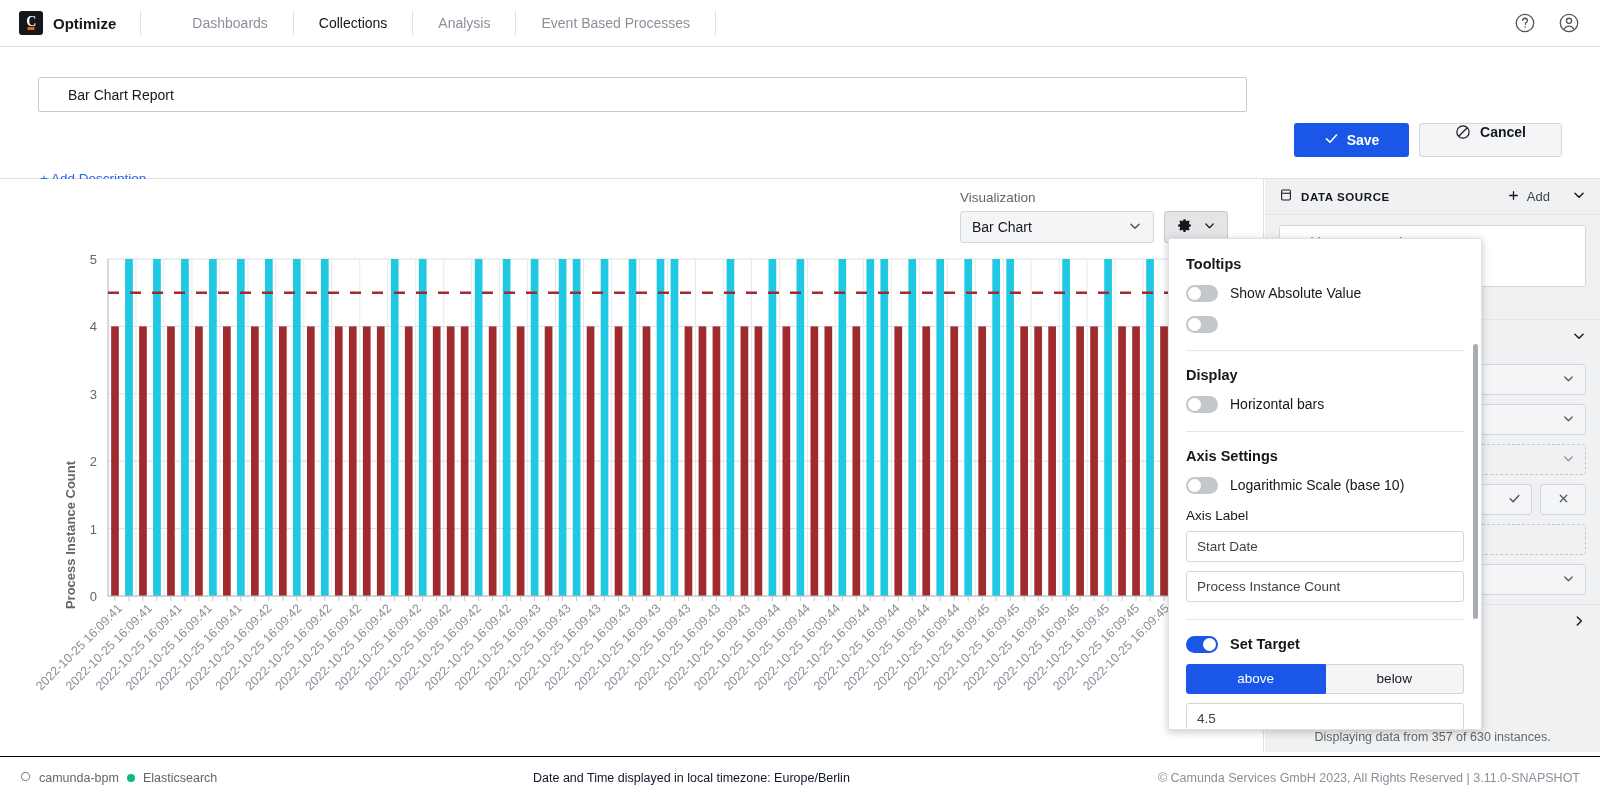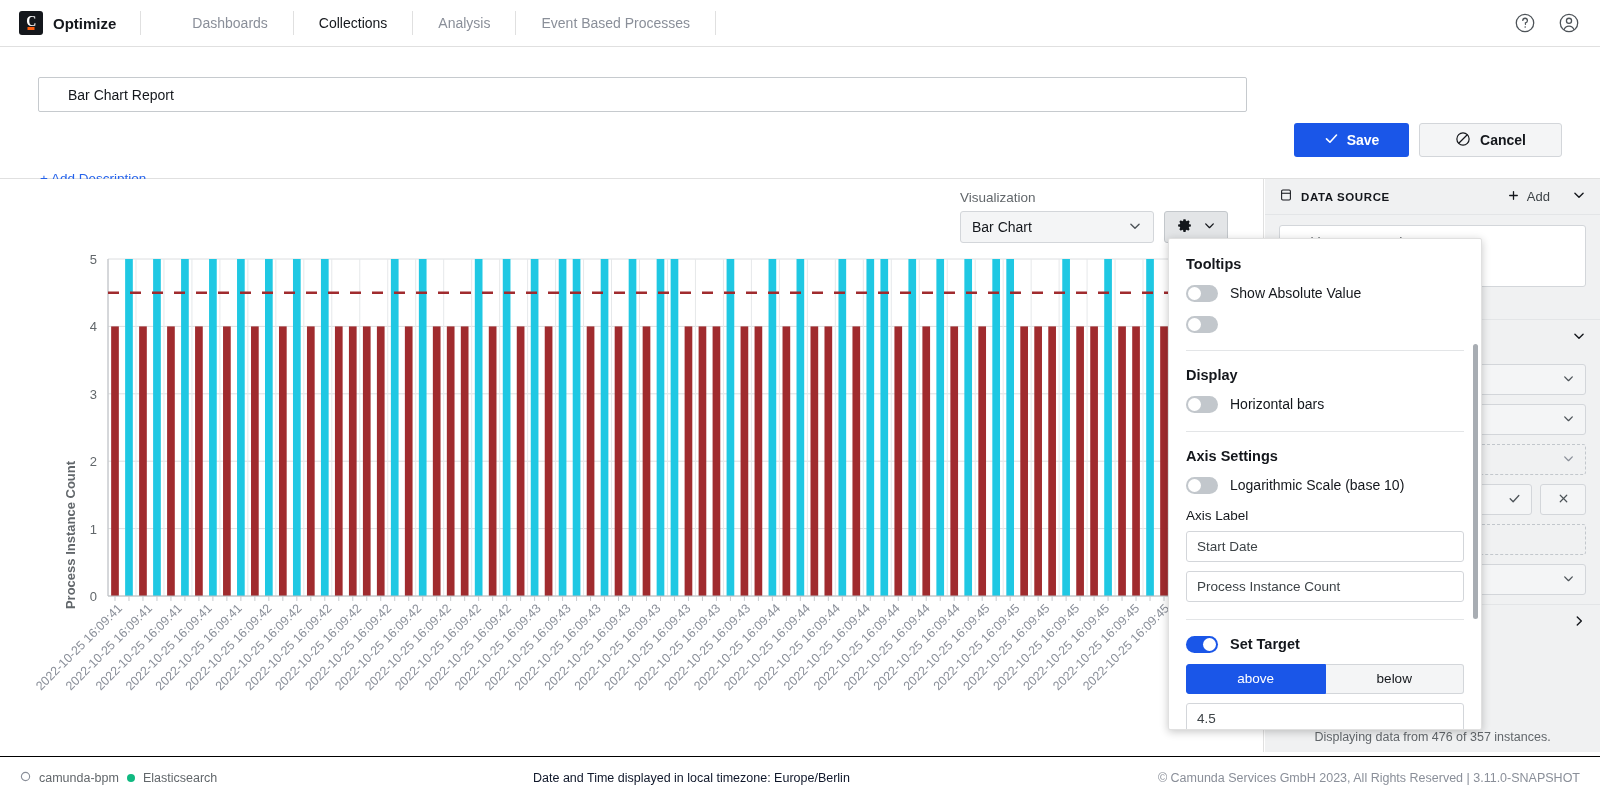--- a/index.html
+++ b/index.html
@@ -71,21 +71,21 @@
     position: absolute; top: 76px; left: 1294px; width: 115px; height: 34px;
     background: #1a56e8; border: none; border-radius: 3px; color: #fff;
     font-size: 14px; font-weight: 700; cursor: pointer;
     display: flex; align-items: center; justify-content: center; gap: 8px;
     font-family: "Liberation Sans", sans-serif;
   }
   .btn-cancel {
     position: absolute; top: 76px; left: 1419px; width: 143px; height: 34px;
     background: #f4f5f6; border: 1px solid #d3d6da; border-radius: 3px;
     color: #14171c; font-size: 14px; font-weight: 700; cursor: pointer;
-    display: flex; align-items: center; justify-content: center; gap: 9px;
+    display: flex; justify-content: center; gap: 9px;
     font-family: "Liberation Sans", sans-serif;
   }
   .upd-row {
     position: absolute; top: 151px; right: 38px;
     display: flex; align-items: center; gap: 11px;
   }
   .upd-label { font-size: 14px; color: #14171c; }
 
   
   .tgl { width: 32px; height: 17px; border-radius: 9px; background: #c2c7cc;
@@ -746,21 +746,21 @@
         <div class="rs-sec">
           <span style="margin-left:auto">
             <svg width="14" height="14" viewBox="0 0 24 24" fill="none" stroke="#14171c" stroke-width="2.4" stroke-linecap="round" stroke-linejoin="round">
                 <polyline points="9,5 16,12 9,19"></polyline>
               </svg>
           </span>
         </div>
       </div>
 
       <div class="rs-scroll"></div>
-      <div class="rs-note">Displaying data from 476 of 357 instances.</div>
+      <div class="rs-note">Displaying data from 357 of 630 instances.</div>
     </div>
   </div>
 
   <div class="footer">
     <div class="f-left">
       <span>
         <svg width="11" height="11" viewBox="0 0 24 24" fill="none" stroke="#8a8f99" stroke-width="2.4">
           <circle cx="12" cy="12" r="9"></circle>
           </svg>
       </span>

